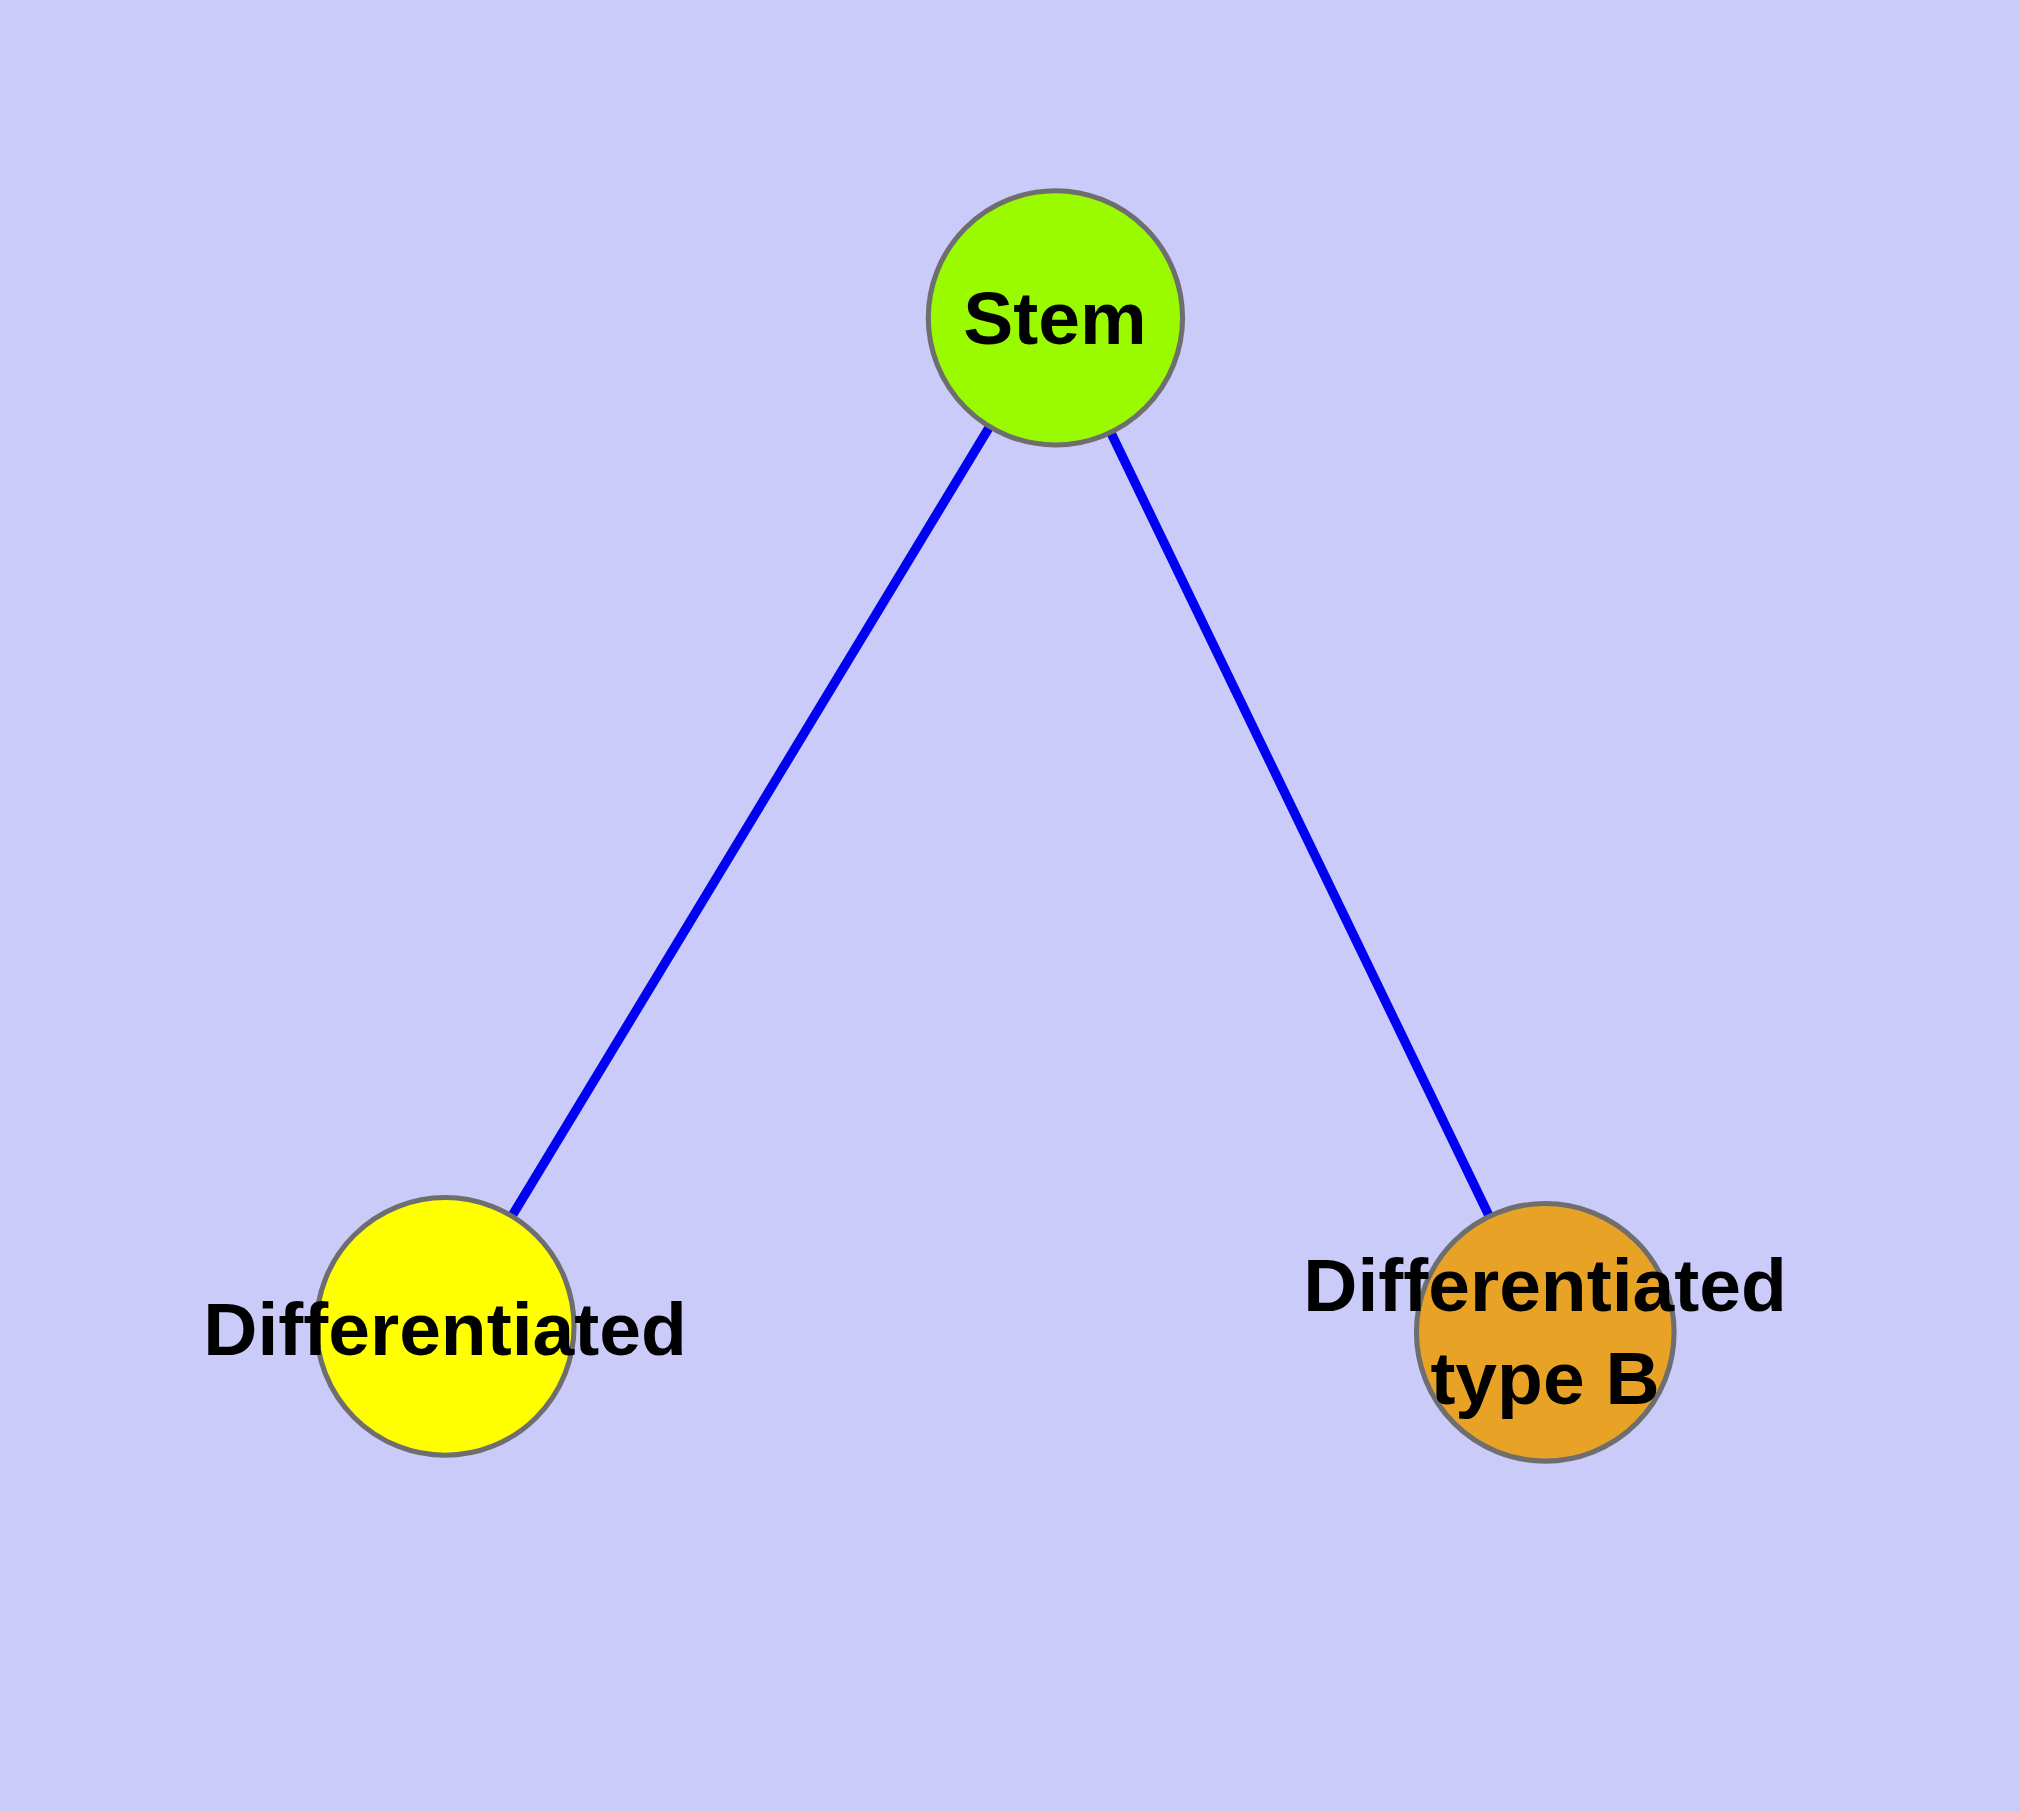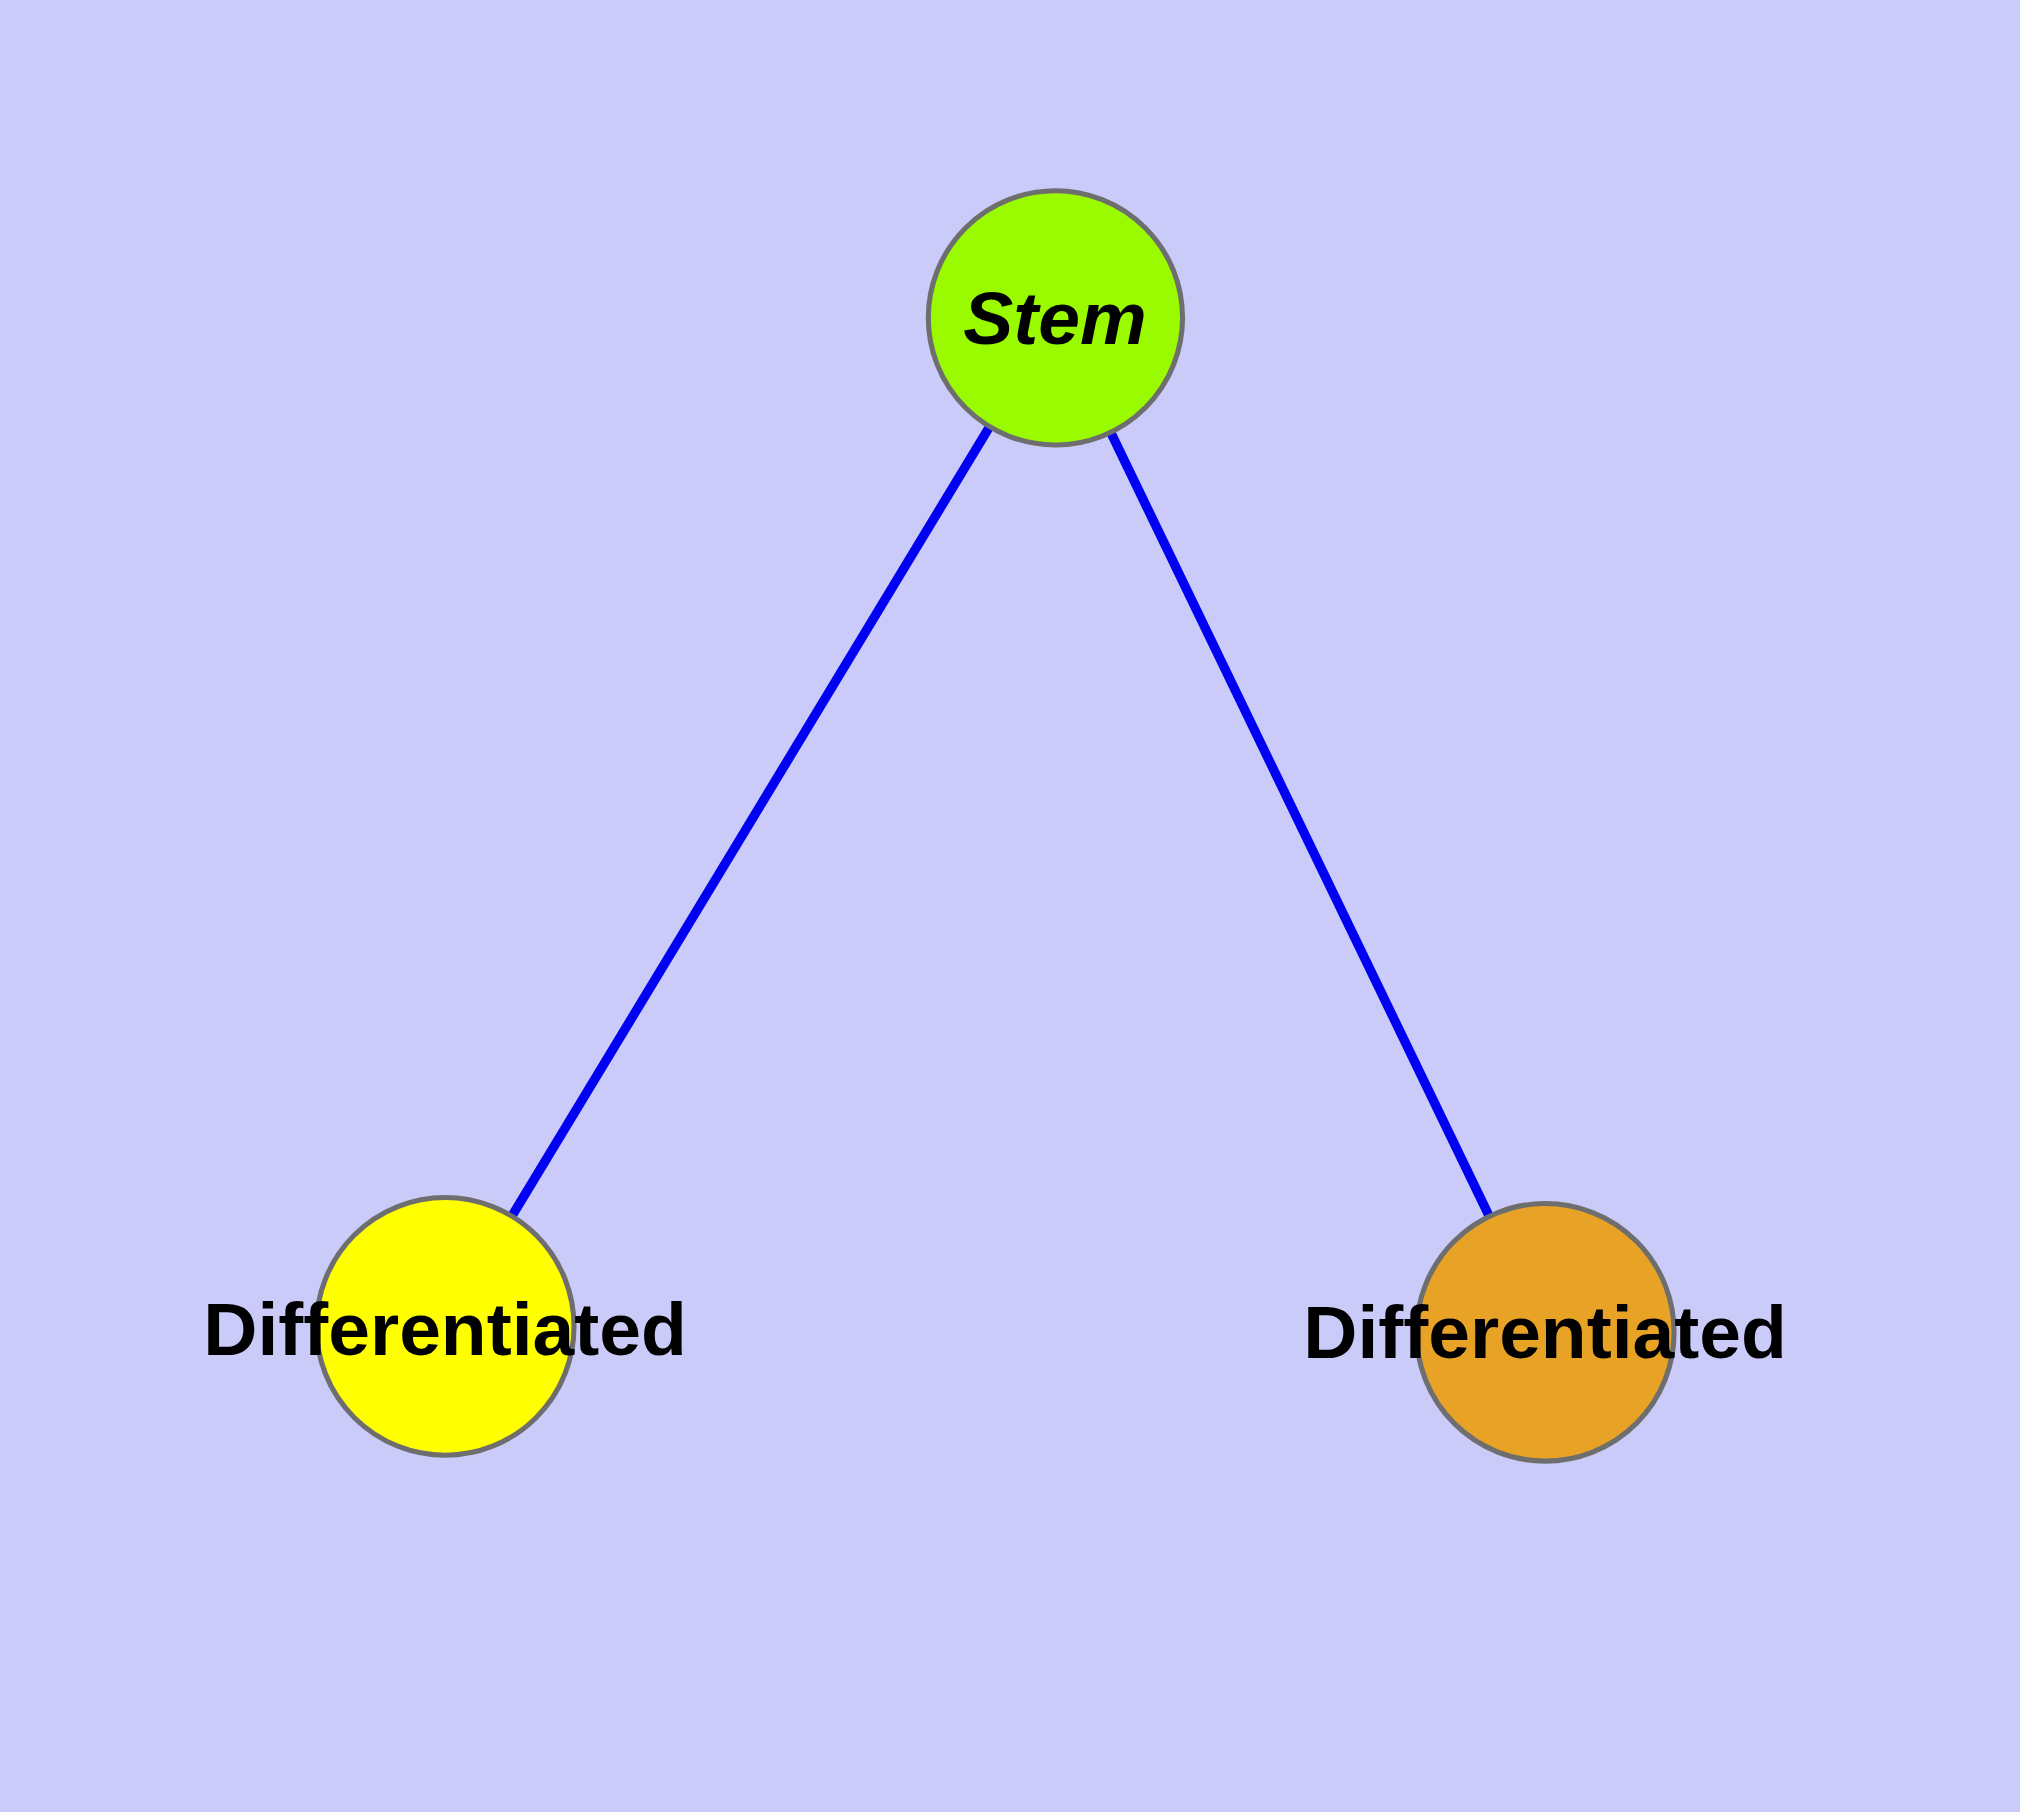--- a/index.html
+++ b/index.html
@@ -23,21 +23,21 @@
   .node-label {
     position: absolute;
     transform: translate(-50%, -50%);
     color: #000000;
     font-size: 75px;
     font-weight: bold;
     line-height: 93px;
     text-align: center;
     white-space: nowrap;
   }
-  .label-stem   { left: 1055px; top: 318px; font-style: italic;  }
+  .label-stem   { left: 1055px; top: 318px;  }
   .label-type-a { left: 445px;  top: 1329px; }
   .label-type-b { left: 1545px; top: 1332px; }
 </style>
 </head>
 <body>
 
 <div class="canvas" style="background-color: rgb(203, 203, 250);">
 
   <svg class="graph-layer" viewBox="0 0 2384 2138">
 
@@ -50,16 +50,17 @@
   </svg>
 
   <div class="node-label label-stem">Stem</div>
 
   <div class="node-label label-type-a">
     <div>Differentiated</div>
   </div>
 
   <div class="node-label label-type-b">
     <div>Differentiated</div>
+    <div>type B</div>
   </div>
 
 </div>
 
 
 </body></html>

